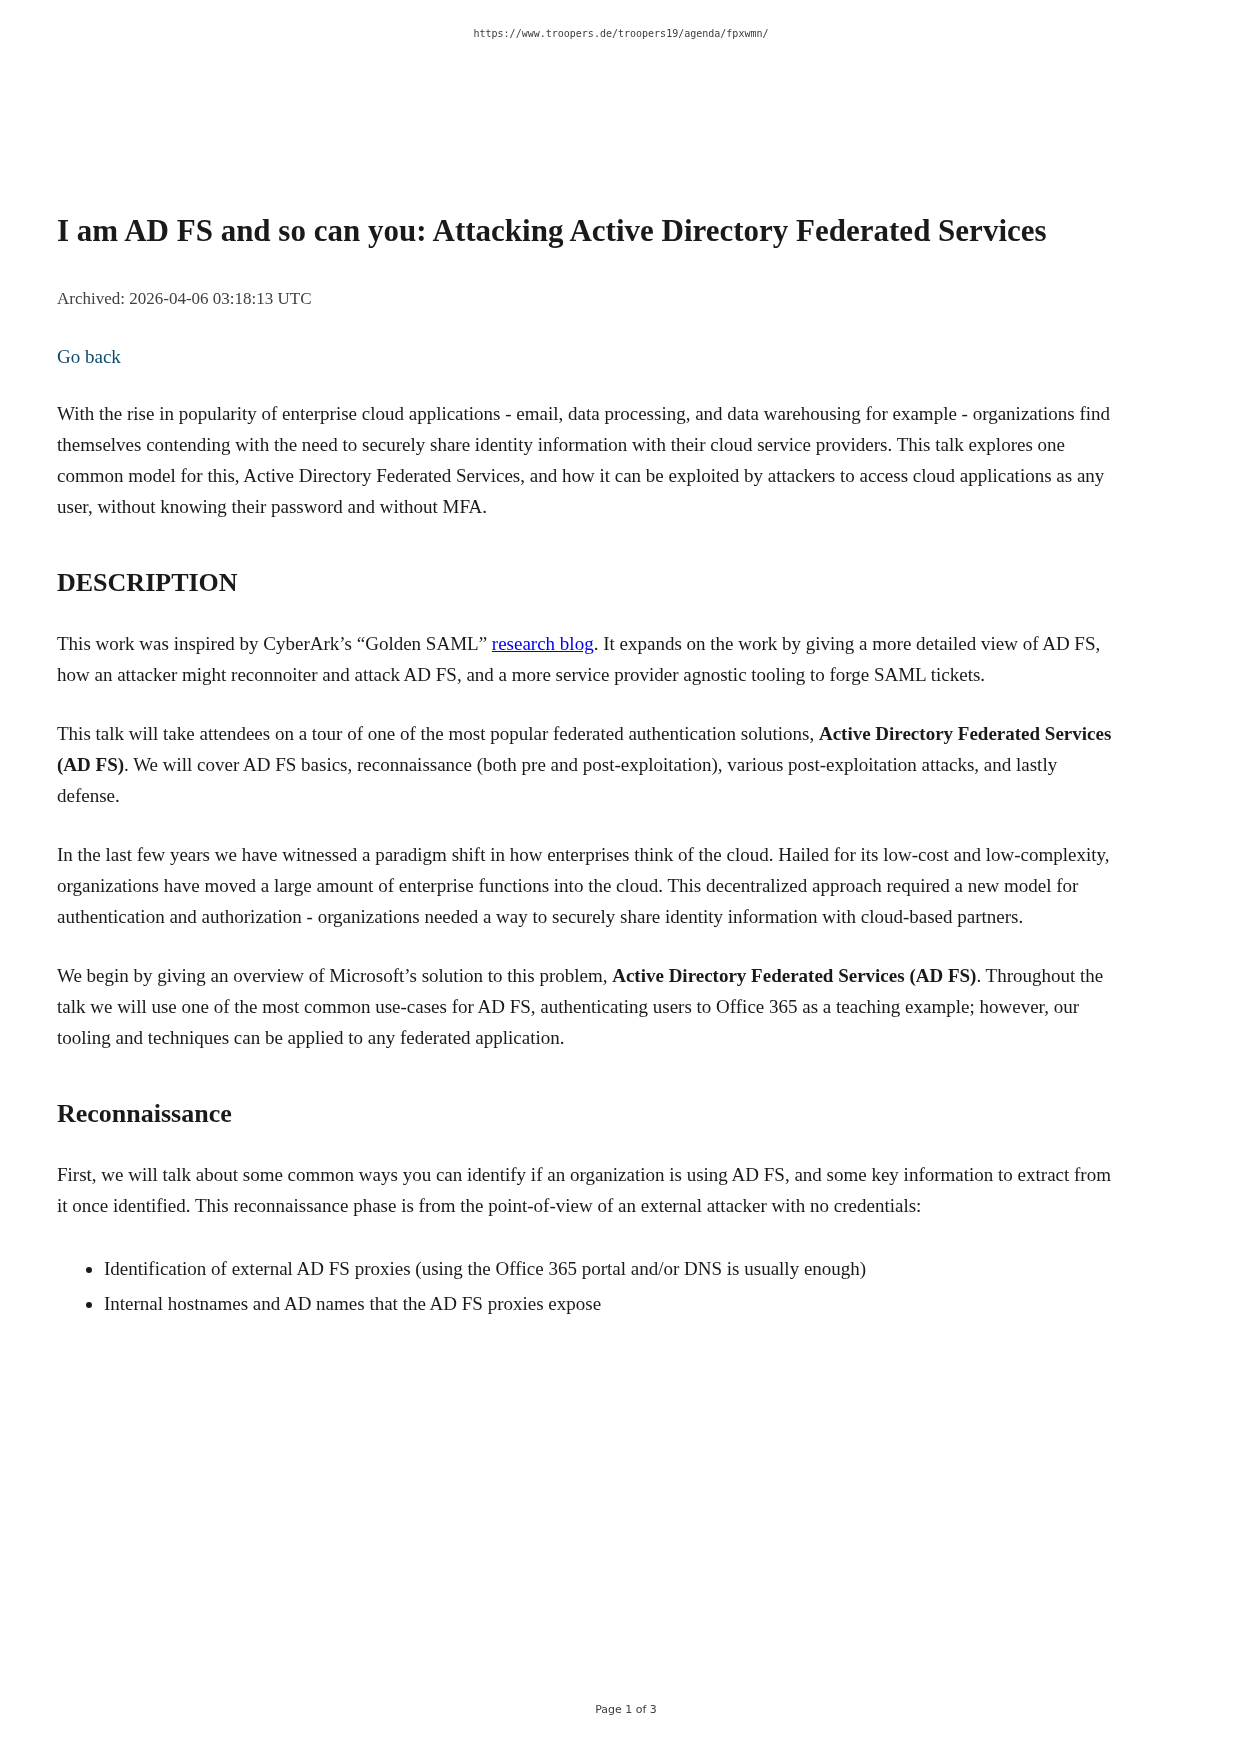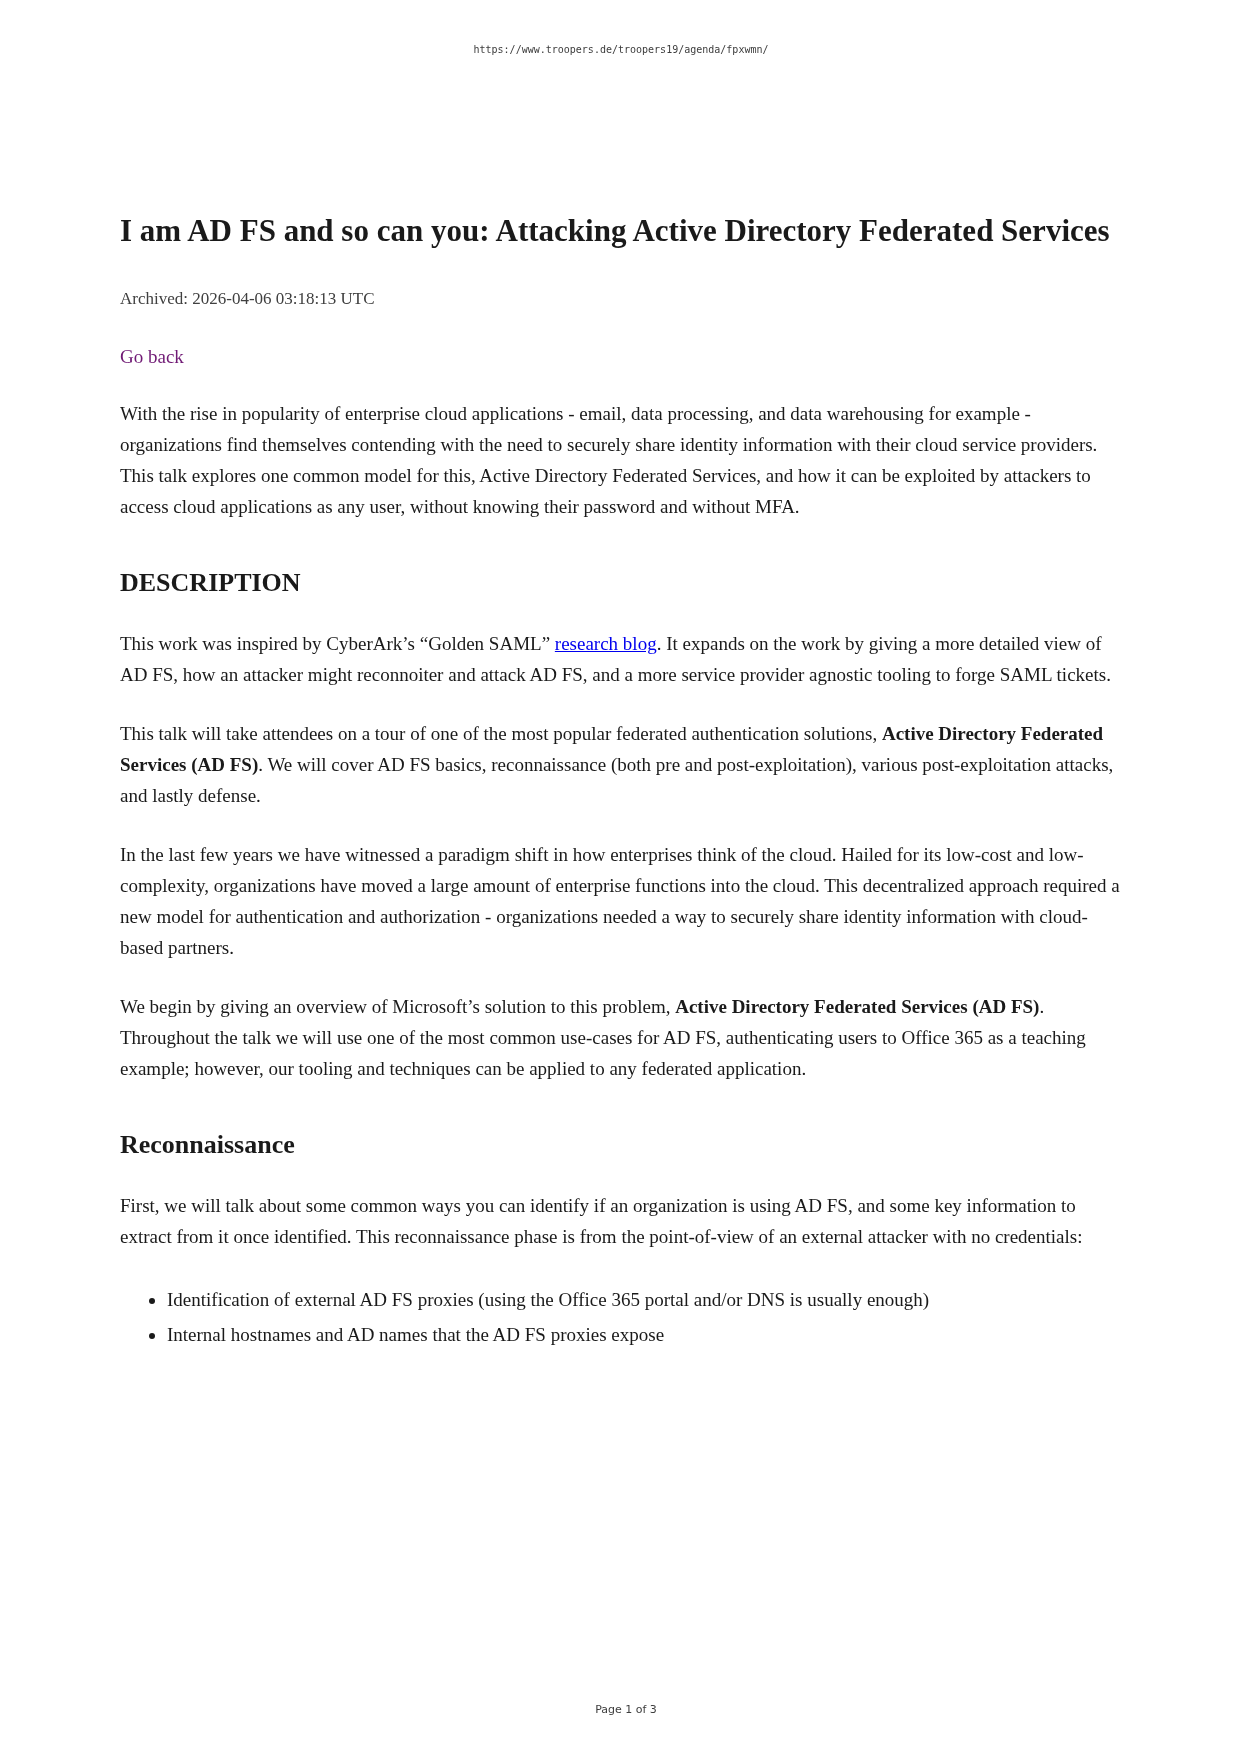--- a/index.html
+++ b/index.html
@@ -11,51 +11,51 @@
     position: relative;
     width: 1242px;
     height: 1756px;
     background: #ffffff;
     color: #1a1a1a;
     font-family: "Liberation Serif", serif;
     overflow: hidden;
   }
   .url-header {
     position: absolute;
-    top: 44px;
+    top: 28px;
     left: 0;
     right: 0;
     text-align: center;
     font-family: "DejaVu Sans Mono", monospace;
     font-size: 10px;
     color: #3c3c3c;
   }
   .content {
-    padding: 0 118px 0 120px;
+    padding: 0 118px 0 57px;
   }
   h1 {
     font-size: 31px;
     line-height: 53px;
     font-weight: 700;
     margin: 204px 0 0 0;
     color: #1a1a1a;
   }
   .archived {
     margin: 31px 0 0 0;
     font-size: 17px;
     line-height: 22px;
     color: #404040;
   }
   .goback {
     margin: 31px 0 0 0;
     font-size: 19px;
     line-height: 31px;
   }
   .goback a {
-    color: #701a75;
+    color: #0c4a6e;
     text-decoration: none;
     cursor: pointer;
   }
   p.body {
     margin: 28px 0 0 0;
     font-size: 19px;
     line-height: 31px;
   }
   p.intro {
     margin-top: 26px;

